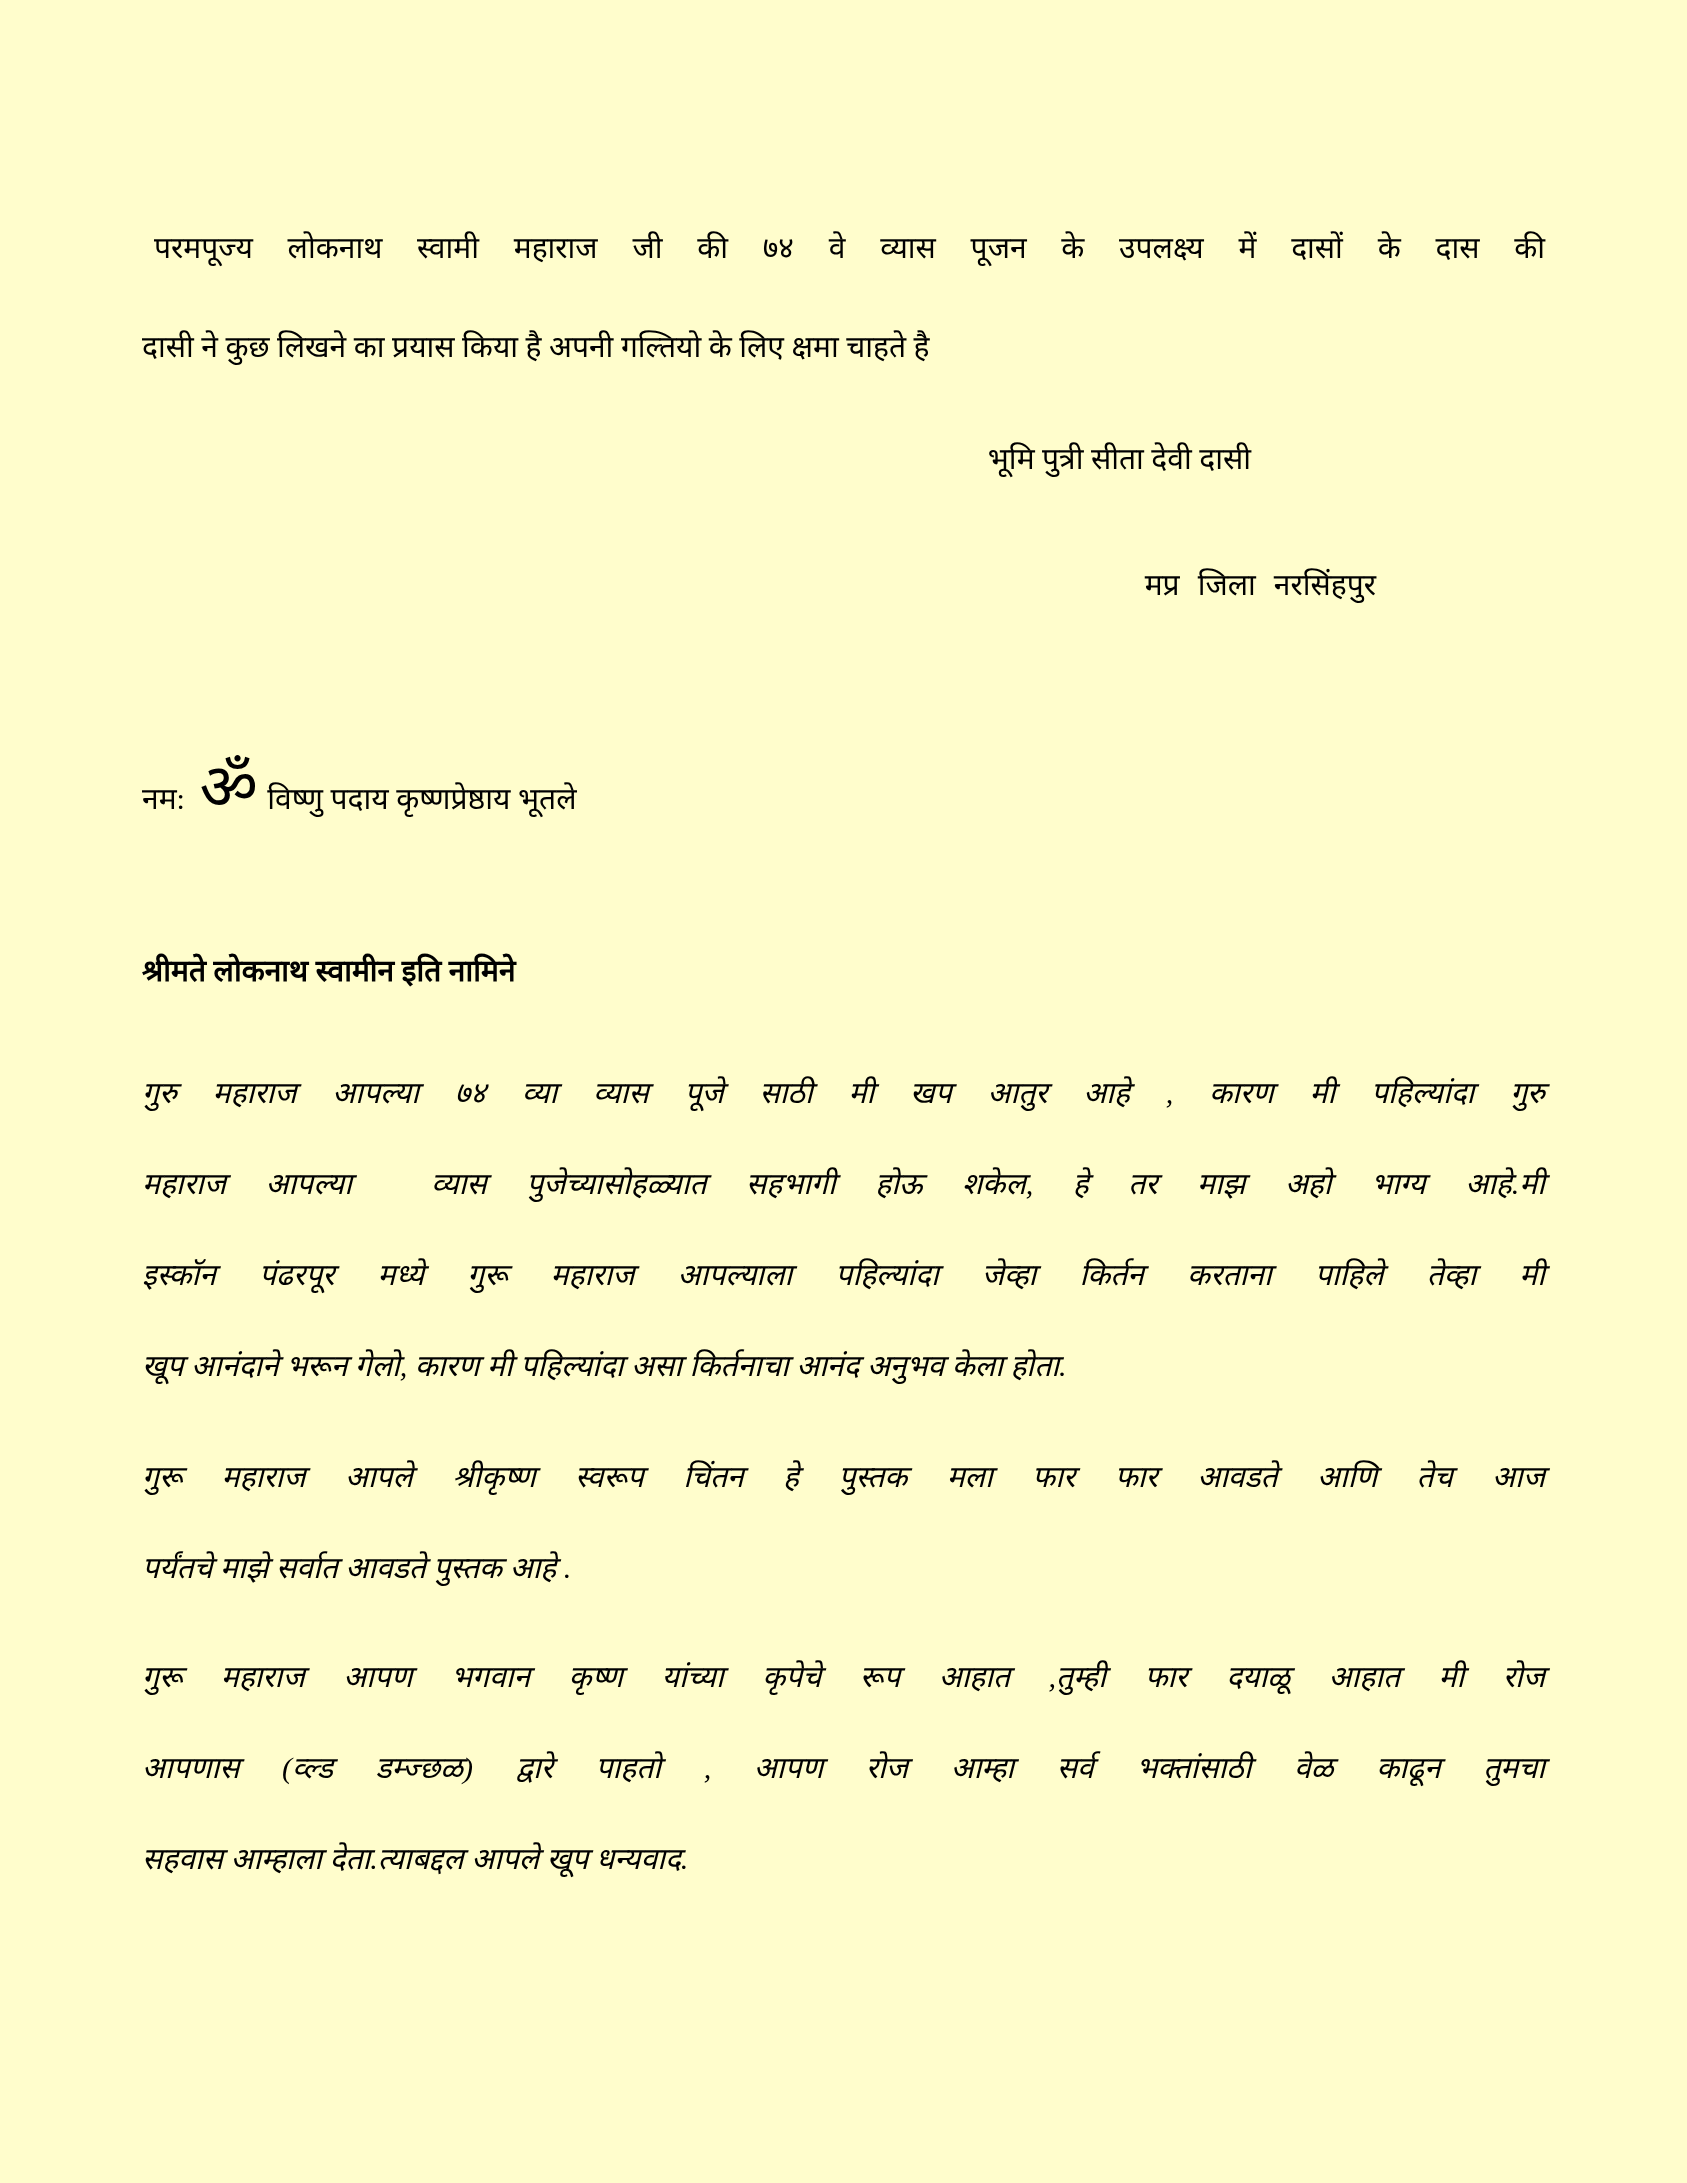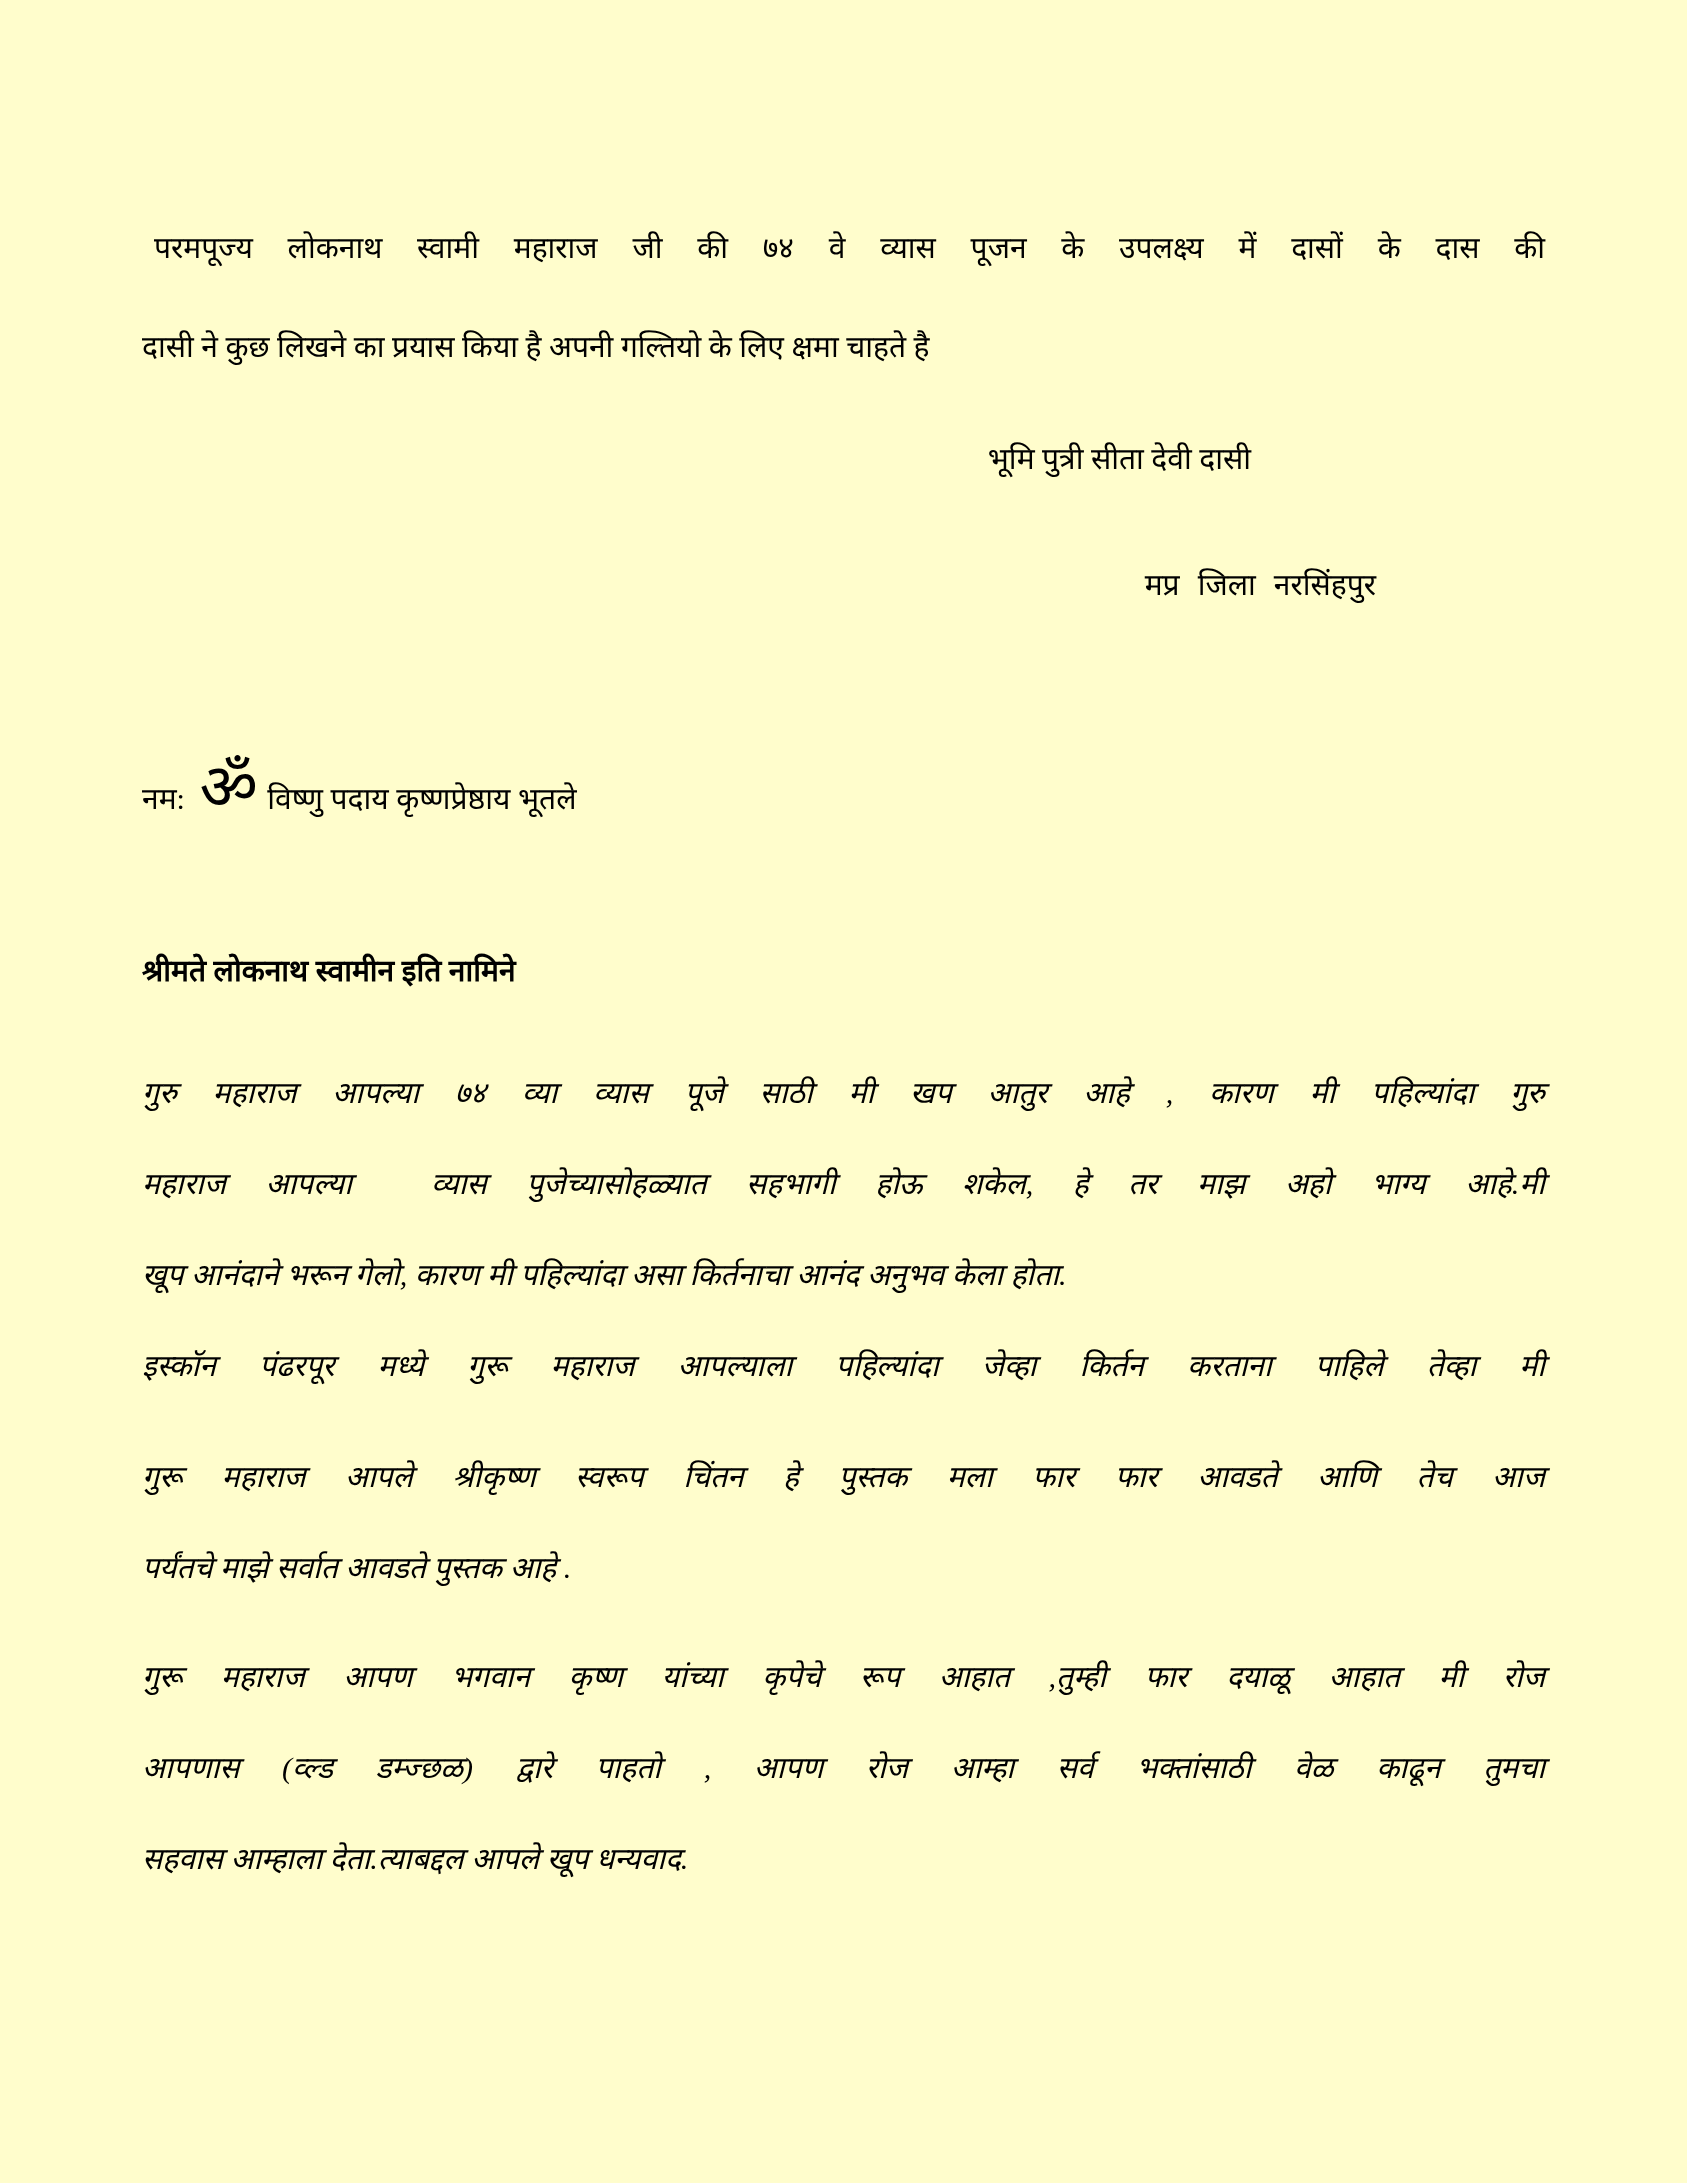--- a/index.html
+++ b/index.html
@@ -98,22 +98,22 @@
       <div class="line sig-place">मप्र जिला नरसिंहपुर</div>
     </div>
 
     <div class="invocation line"><span>नम:</span><span class="om">ॐ</span><span>विष्णु पदाय कृष्णप्रेष्ठाय भूतले</span></div>
 
     <div class="line salutation-1">श्रीमते लोकनाथ स्वामीन इति नामिने</div>
 
     <div class="para para-1">
       <div class="line just">गुरु महाराज आपल्या ७४ व्या व्यास पूजे साठी मी खप आतुर आहे , कारण मी पहिल्यांदा गुरु</div>
       <div class="line just">महाराज आपल्या  व्यास पुजेच्यासोहळ्यात सहभागी होऊ शकेल, हे तर माझ अहो भाग्य आहे.मी</div>
+      <div class="line just">इस्कॉन पंढरपूर मध्ये गुरू महाराज आपल्याला पहिल्यांदा जेव्हा किर्तन करताना पाहिले तेव्हा मी</div>
       <div class="line">खूप आनंदाने भरून गेलो, कारण मी पहिल्यांदा असा किर्तनाचा आनंद अनुभव केला होता.</div>
-      <div class="line just">इस्कॉन पंढरपूर मध्ये गुरू महाराज आपल्याला पहिल्यांदा जेव्हा किर्तन करताना पाहिले तेव्हा मी</div>
     </div>
 
     <div class="para para-2">
       <div class="line just">गुरू महाराज आपले श्रीकृष्ण स्वरूप चिंतन हे पुस्तक मला फार फार आवडते आणि तेच आज</div>
       <div class="line">पर्यंतचे माझे सर्वात आवडते पुस्तक आहे .</div>
     </div>
 
     <div class="para para-3">
       <div class="line just">गुरू महाराज आपण भगवान कृष्ण यांच्या कृपेचे रूप आहात ,तुम्ही फार दयाळू आहात मी रोज</div>
       <div class="line just">आपणास (व्ल्ड डम्ज्छळ) द्वारे पाहतो , आपण रोज आम्हा सर्व भक्तांसाठी वेळ काढून तुमचा</div>

